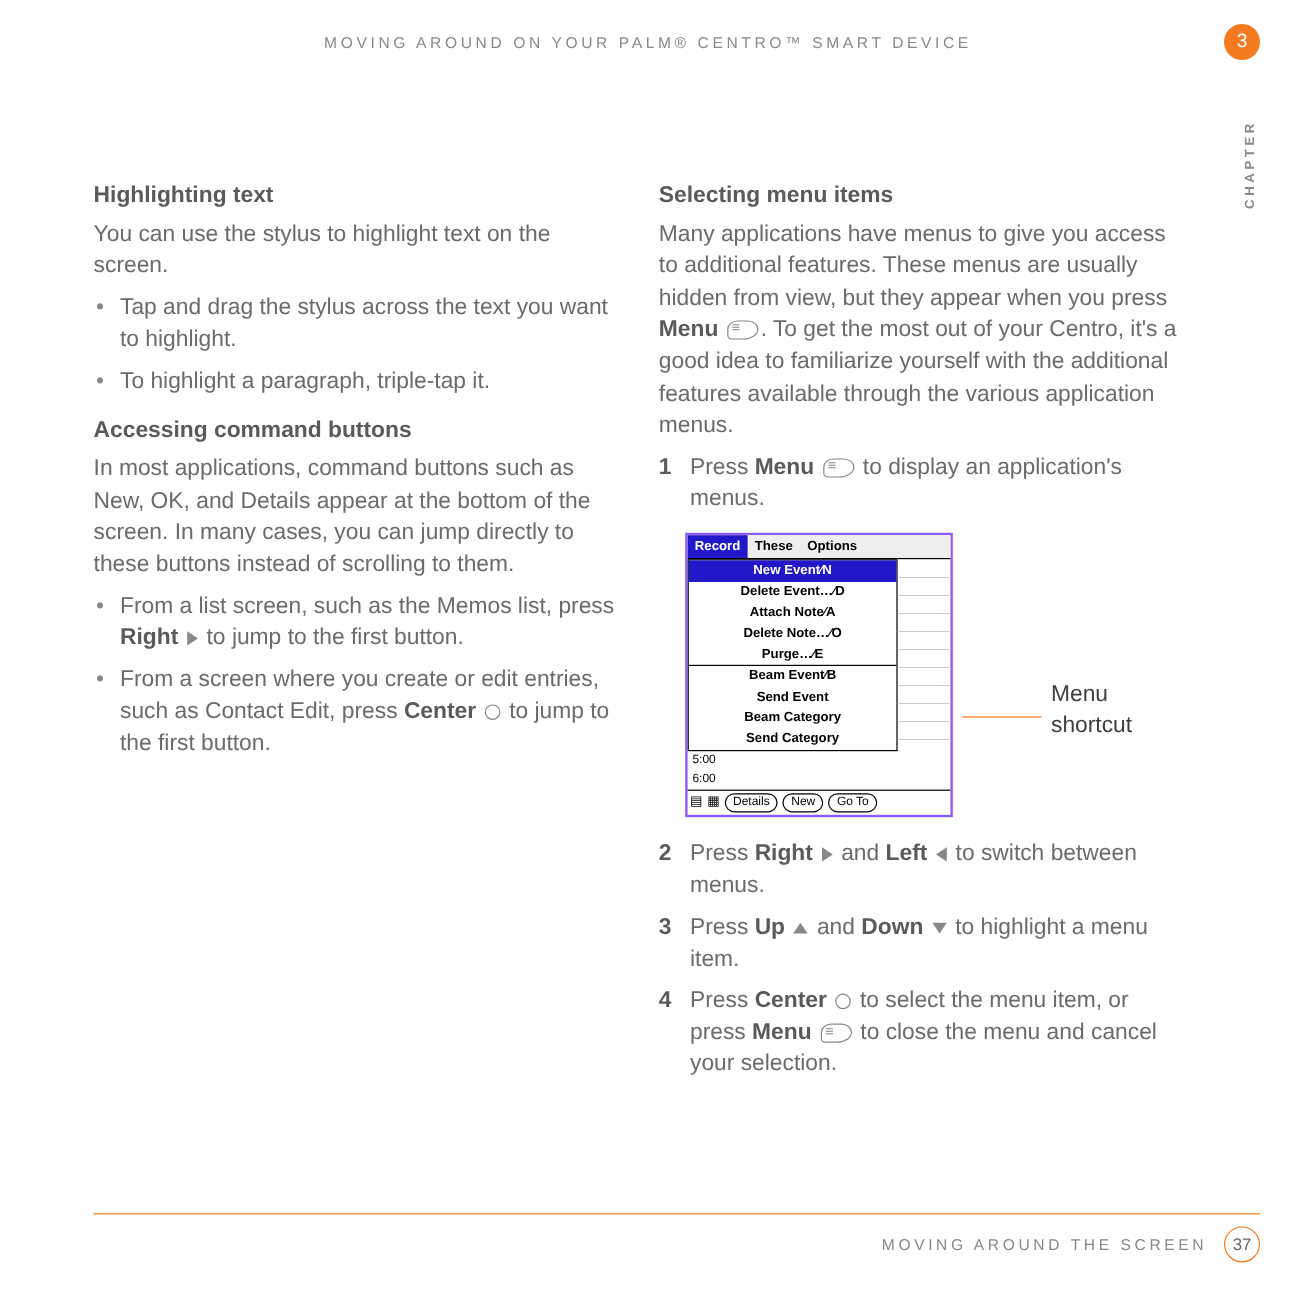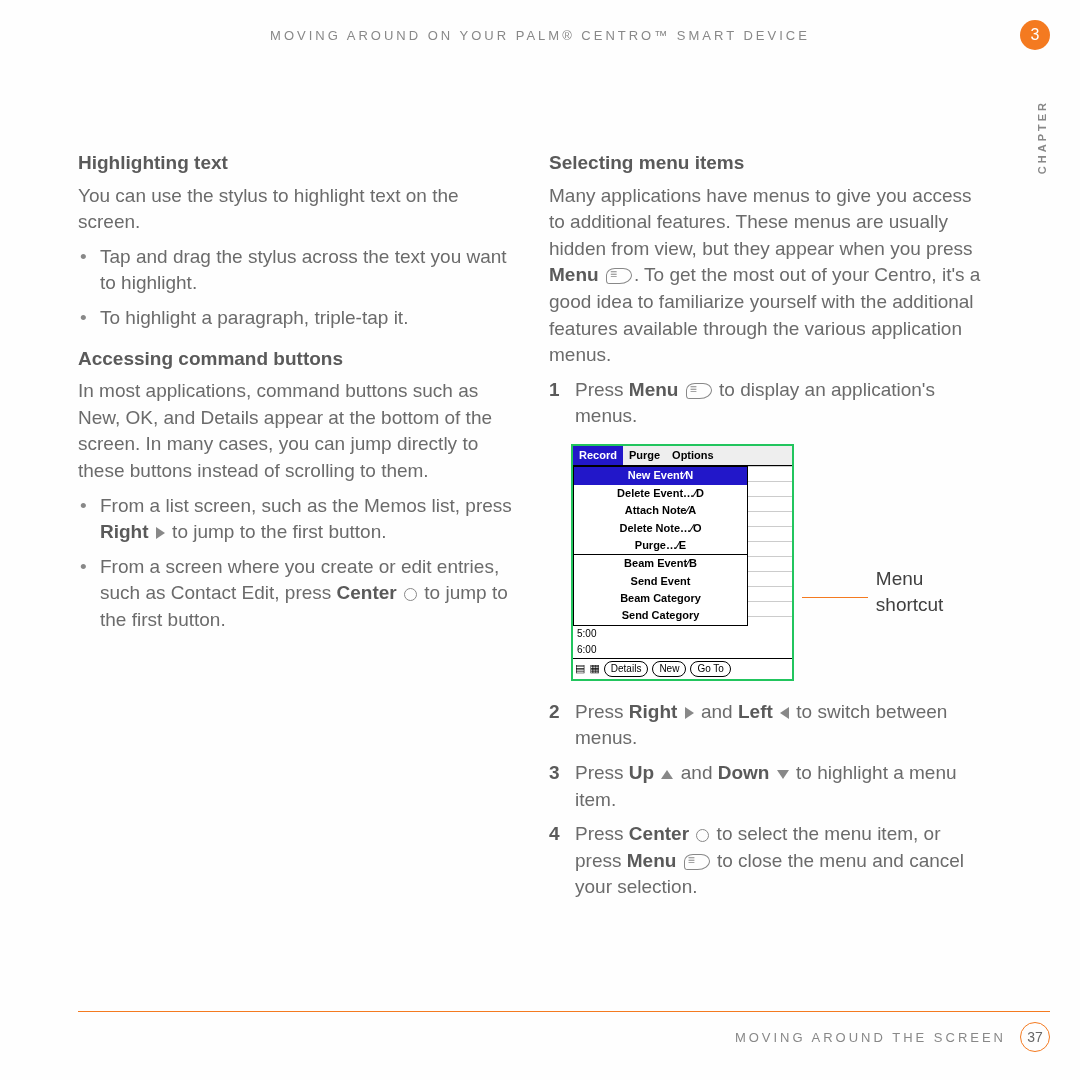--- a/index.html
+++ b/index.html
@@ -165,21 +165,21 @@
 
   
   .figure {
     margin: 14px 0 18px 22px;
     display: flex;
     align-items: center;
     gap: 8px;
   }
   .device {
     width: 230px;
-    border: 2px solid #22c55e;
+    border: 2px solid #8b5cf6;
     font-family: Verdana, Geneva, sans-serif;
     font-size: 11px;
     color: #000;
     background: #fff;
   }
   .menubar {
     display: flex;
     background: #eee;
     border-bottom: 1px solid #000;
   }
@@ -310,21 +310,21 @@
         <span class="num">1</span>
         <span>Press </span><span class="b">Menu</span>
         <span class="menu-icon"></span><span> to display an application's menus.</span>
       </li>
     </ol>
 
     <div class="figure">
       <div class="device">
         <div class="menubar">
           <span class="active">Record</span>
-          <span>Purge</span>
+          <span>These</span>
           <span>Options</span>
         </div>
         <div class="row-wrap">
           <div class="menulist">
             <div class="mrow sel">
                 <span>New Event</span>
                 <span>⁄N</span>
               </div>
             <div class="mrow">
                 <span>Delete Event…</span>

